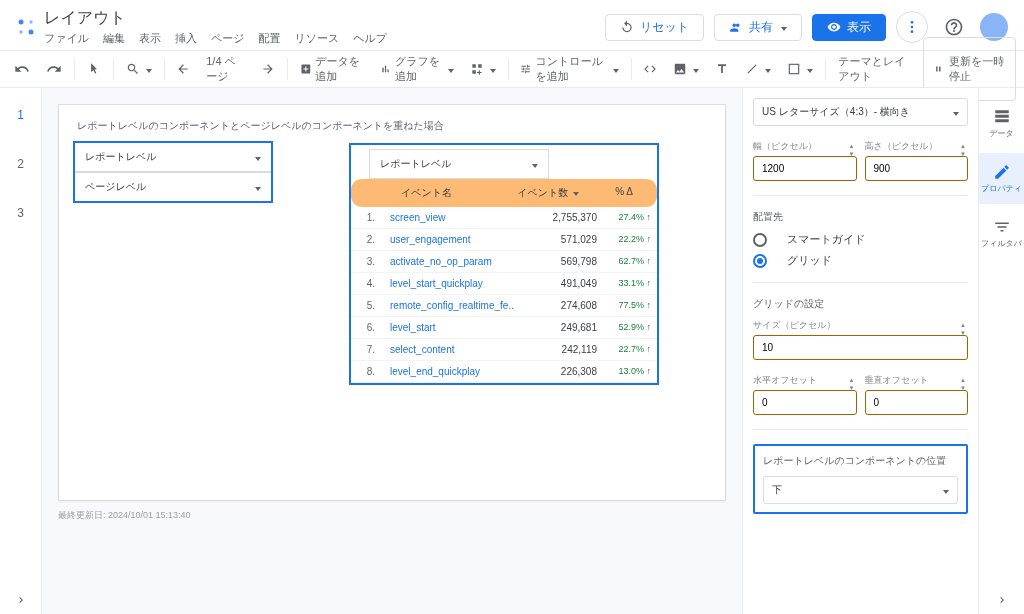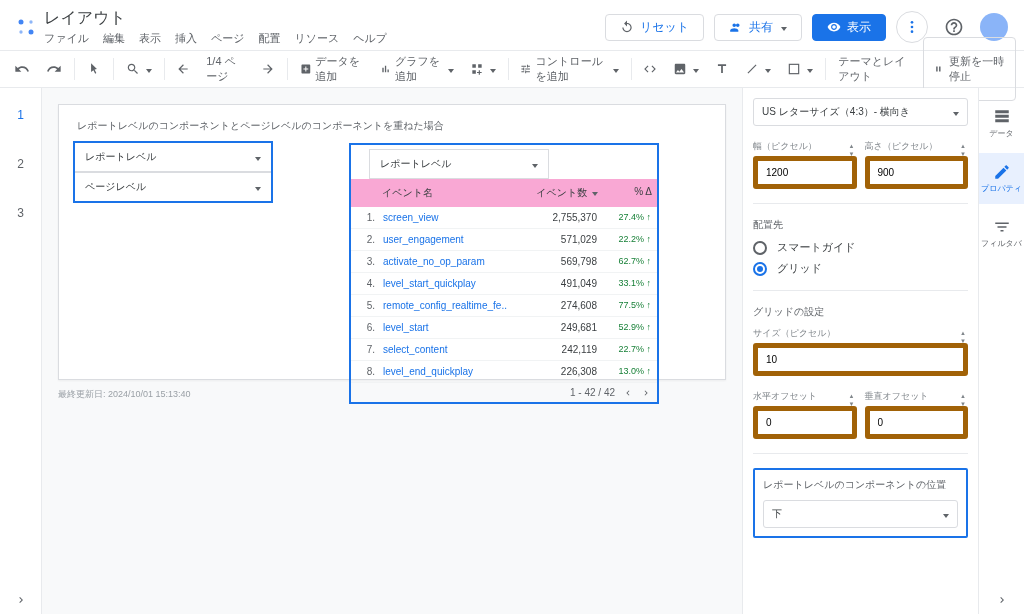--- a/index.html
+++ b/index.html
@@ -25,62 +25,62 @@
 .tb-sep { width: 1px; height: 22px; background: #e8eaed; margin: 0 2px; }
 .pause-btn { margin-left: auto; display: flex; align-items: center; gap: 6px; border: 1px solid #dadce0; padding: 16px 10px; border-radius: 4px; font-size: 11px; }
 
 .main { display: flex; height: calc(614px - 48px - 38px); }
 .left-pages { width: 42px; border-right: 1px solid #e8eaed; display: flex; flex-direction: column; align-items: center; padding-top: 20px; gap: 35px; position: relative; }
 .page-num { font-size: 12px; color: #5f6368; cursor: pointer; }
 .page-num.active { color: #1a73e8; font-weight: 500; }
 .page-expand { position: absolute; bottom: 10px; cursor: pointer; }
 
 .canvas-area { flex: 1; background: #f8f9fa; padding: 16px 16px 8px 16px; overflow: hidden; position: relative; }
-.canvas { background: #fff; border: 1px solid #dadce0; height: 276px; padding: 14px 18px; position: relative; box-shadow: 0 1px 2px rgba(0,0,0,0.05); }
+.canvas { background: #fff; border: 1px solid #dadce0; height: 397px; padding: 14px 18px; position: relative; box-shadow: 0 1px 2px rgba(0,0,0,0.05); }
 .canvas-title { font-size: 10px; color: #5f6368; margin-bottom: 14px; }
 
 .dropdown-group { border: 2px solid #1a73e8; width: 200px; position: absolute; }
 .dd-box { border-bottom: 1px solid #dadce0; padding: 7px 10px; display: flex; align-items: center; justify-content: space-between; font-size: 10px; background:#fff;}
 .dd-box:last-child { border-bottom: none; border-top:1px solid #dadce0;}
 .dd-box-single { border: 1px solid #dadce0; padding: 7px 10px; display: flex; align-items: center; justify-content: space-between; font-size: 10px; background:#fff;}
 
 .chart-block { position: absolute; left: 290px; top: 38px; width: 310px; border: 2px solid #1a73e8; }
 .chart-inner { padding-top:0; }
-.chart-header-row { background: #f9a8d4; display: flex; font-size: 10px; color: #3c4043; padding: 4px 1px; }
+.chart-header-row { background: #fdba74; display: flex; font-size: 10px; color: #3c4043; padding: 4px 20px; border-radius: 11px; }
 .chart-header-row > div { padding: 3px 4px; }
 .th-num { width: 26px; }
 .th-name { flex: 1; font-weight: 500; }
 .th-count { width: 70px; text-align: right; font-weight: 500; }
 .th-delta { width: 54px; text-align: right; font-weight: 500; }
 .chart-row { display: flex; font-size: 10px; padding: 3px 2px; border-bottom: 1px solid #f1f3f4; }
 .chart-row > div { padding: 2px 4px; }
 .td-num { width: 26px; text-align: right; color: #5f6368; }
-.td-name { flex: 1; color: #1a73e8; }
+.td-name { flex: 1; color: #1a73e8; margin-left: 7px; }
 .td-count { width: 70px; text-align: right; }
 .td-delta { width: 54px; text-align: right; color: #188038; font-size: 9px; }
 .chart-footer { display: flex; justify-content: flex-end; align-items: center; font-size: 10px; color: #5f6368; padding: 4px 6px; gap: 8px; }
 
 .timestamp { font-size: 9px; color: #9aa0a6; margin-top: 8px; }
 
 .right-pane { width: 236px; border-left: 1px solid #e8eaed; padding: 10px; background: #fff; overflow-y: auto; font-size: 10px;}
 .right-tabs { width: 46px; border-left: 1px solid #e8eaed; display: flex; flex-direction: column; align-items: center; padding-top: 10px; gap: 4px; position:relative;}
 .rtab { width: 46px; display: flex; flex-direction: column; align-items: center; padding: 10px 2px; font-size: 8px; color: #5f6368; cursor: pointer; }
 .rtab.active { background: #e8f0fe; color: #1a73e8; }
 .rtab-icon { width: 18px; height: 18px; margin-bottom: 2px; }
 
 .field-group { margin-bottom: 14px; border-radius: 9px; }
 .field-label { font-size: 9px; color: #80868b; margin-bottom: 3px; display:block;}
 .select-box { border: 1px solid #dadce0; border-radius: 3px; padding: 6px 8px; display: flex; justify-content: space-between; align-items: center; font-size: 10px; width:100%;}
 .input-pair { display: flex; gap: 8px; }
 .num-input-wrap { flex: 1; position: relative; }
-.num-input { width: 100%; border: 5px solid #a16207; border-radius: 3px; padding: 6px 18px 6px 8px; font-size: 10px; }
+.num-input { width: 100%; border: 1px solid #a16207; border-radius: 3px; padding: 6px 18px 6px 8px; font-size: 10px; }
 .spin { position: absolute; right: 2px; top: 2px; display: flex; flex-direction: column; font-size: 6px; color: #80868b; line-height: 8px;}
 
 .section-title { font-size: 10px; color: #5f6368; margin-bottom: 8px; }
-.radio-row { display: flex; align-items: center; gap: 10px; font-size: 11px; margin-bottom: 6px; }
+.radio-row { display: flex; align-items: center; gap: 20px; font-size: 11px; margin-bottom: 6px; }
 .radio-circle { width: 14px; height: 14px; border-radius: 50%; border: 2px solid #5f6368; display: inline-block; position: relative; }
 .radio-circle.checked { border-color: #1a73e8; }
 .radio-circle.checked::after { content: ''; width: 6px; height: 6px; background: #1a73e8; border-radius: 50%; position: absolute; top: 2px; left: 2px; }
 
 .highlight-section { border: 2px solid #1a73e8; padding: 8px; border-radius: 2px; }
 .divider { border: none; border-top: 1px solid #e8eaed; margin: 14px 0; }
 
 svg { display: block; }
 .svg-icon { fill: #5f6368; }
 .caret::after { content: ''; display:inline-block; border-left:3px solid transparent; border-right:3px solid transparent; border-top:4px solid #5f6368; margin-left:2px;}
@@ -331,33 +331,20 @@
                 <div class="td-count">242,119</div>
                 <div class="td-delta">22.7% ↑</div>
               </div>
               <div class="chart-row">
                 <div class="td-num">8.</div>
                 <div class="td-name">level_end_quickplay</div>
                 <div class="td-count">226,308</div>
                 <div class="td-delta">13.0% ↑</div>
               </div>
             </div>
-          <div class="chart-footer">
-            <span>1 - 42 / 42</span>
-            <span>
-                <svg width="10" height="10" viewBox="0 0 24 24">
-                  <path class="svg-icon" d="M15.41 7.41L14 6l-6 6 6 6 1.41-1.41L10.83 12z"></path>
-                </svg>
-              </span>
-            <span>
-                <svg width="10" height="10" viewBox="0 0 24 24">
-                  <path class="svg-icon" d="M10 6L8.59 7.41 13.17 12l-4.58 4.59L10 18l6-6z"></path>
-                </svg>
-              </span>
-          </div>
         </div>
       </div>
     </div>
     <div class="timestamp">最終更新日: 2024/10/01 15:13:40</div>
   </div>
 
   <div class="right-pane">
     <div class="field-group">
       <div class="select-box">
           <span>US レターサイズ（4:3）- 横向き</span>

